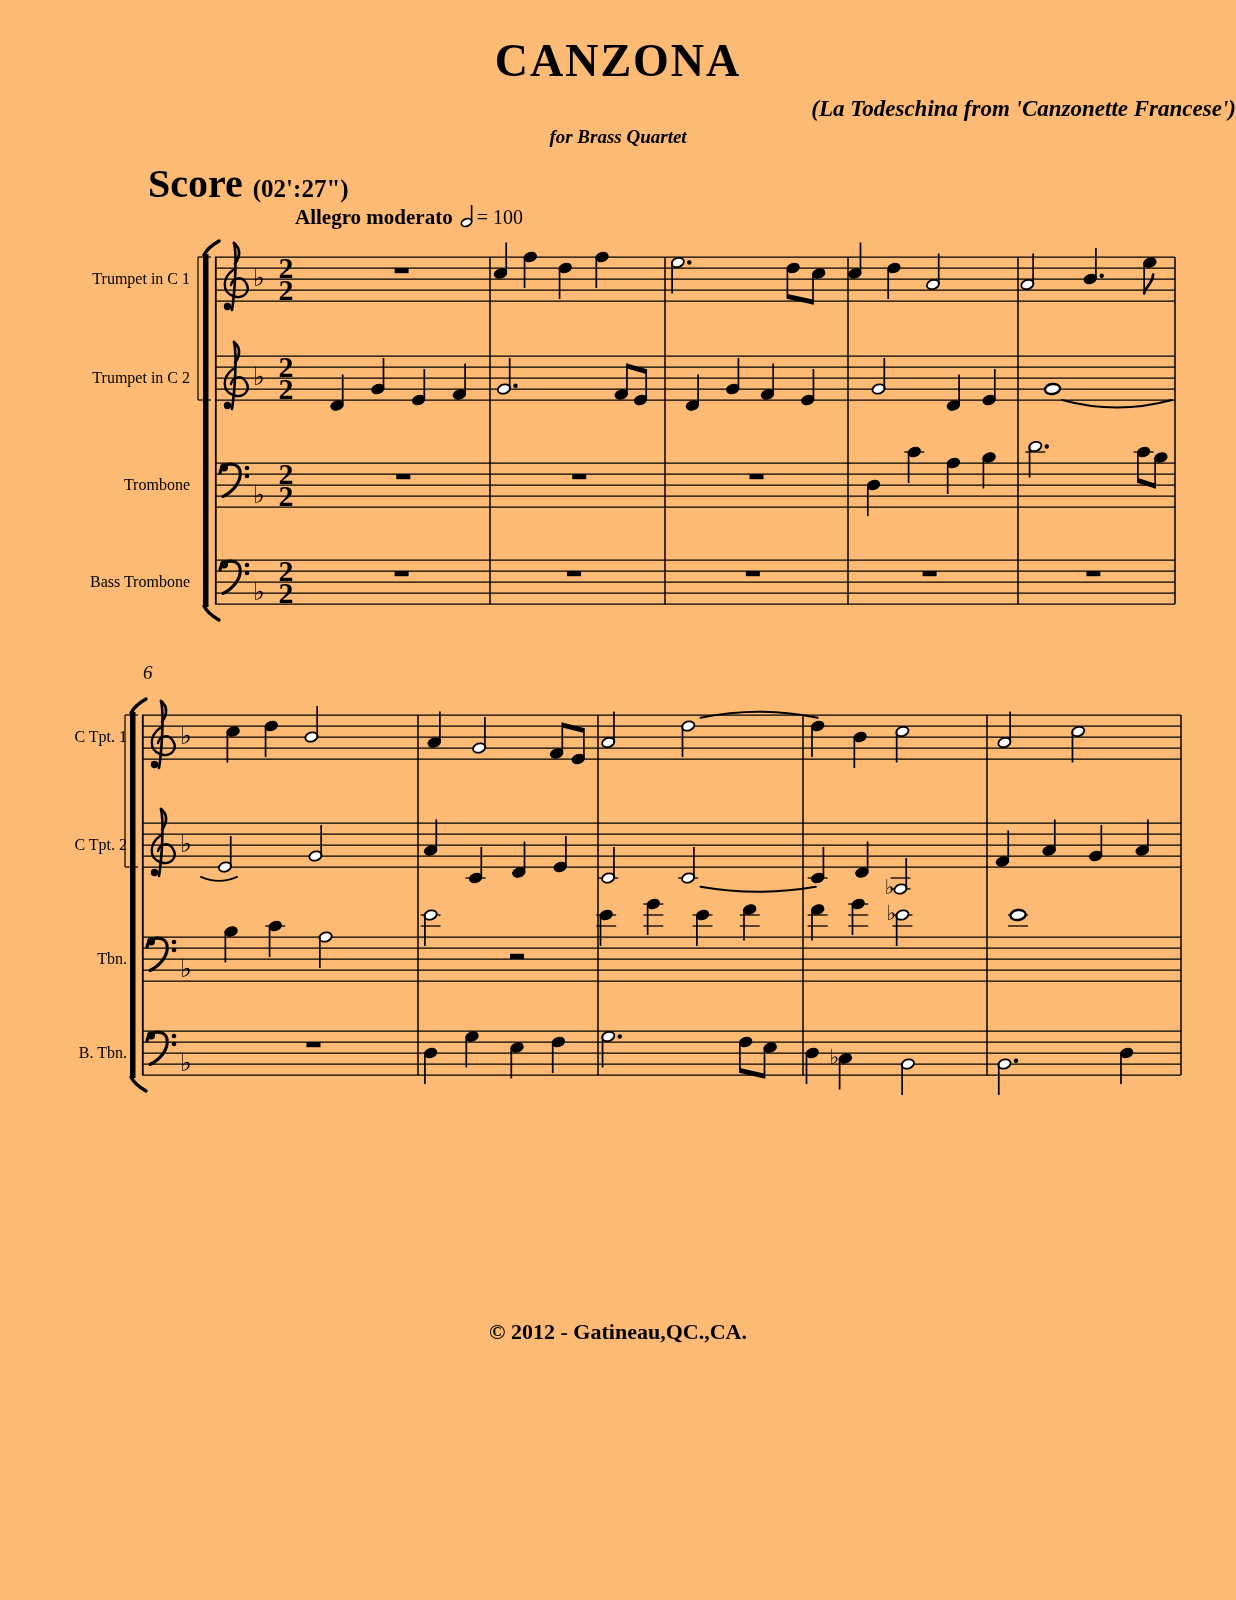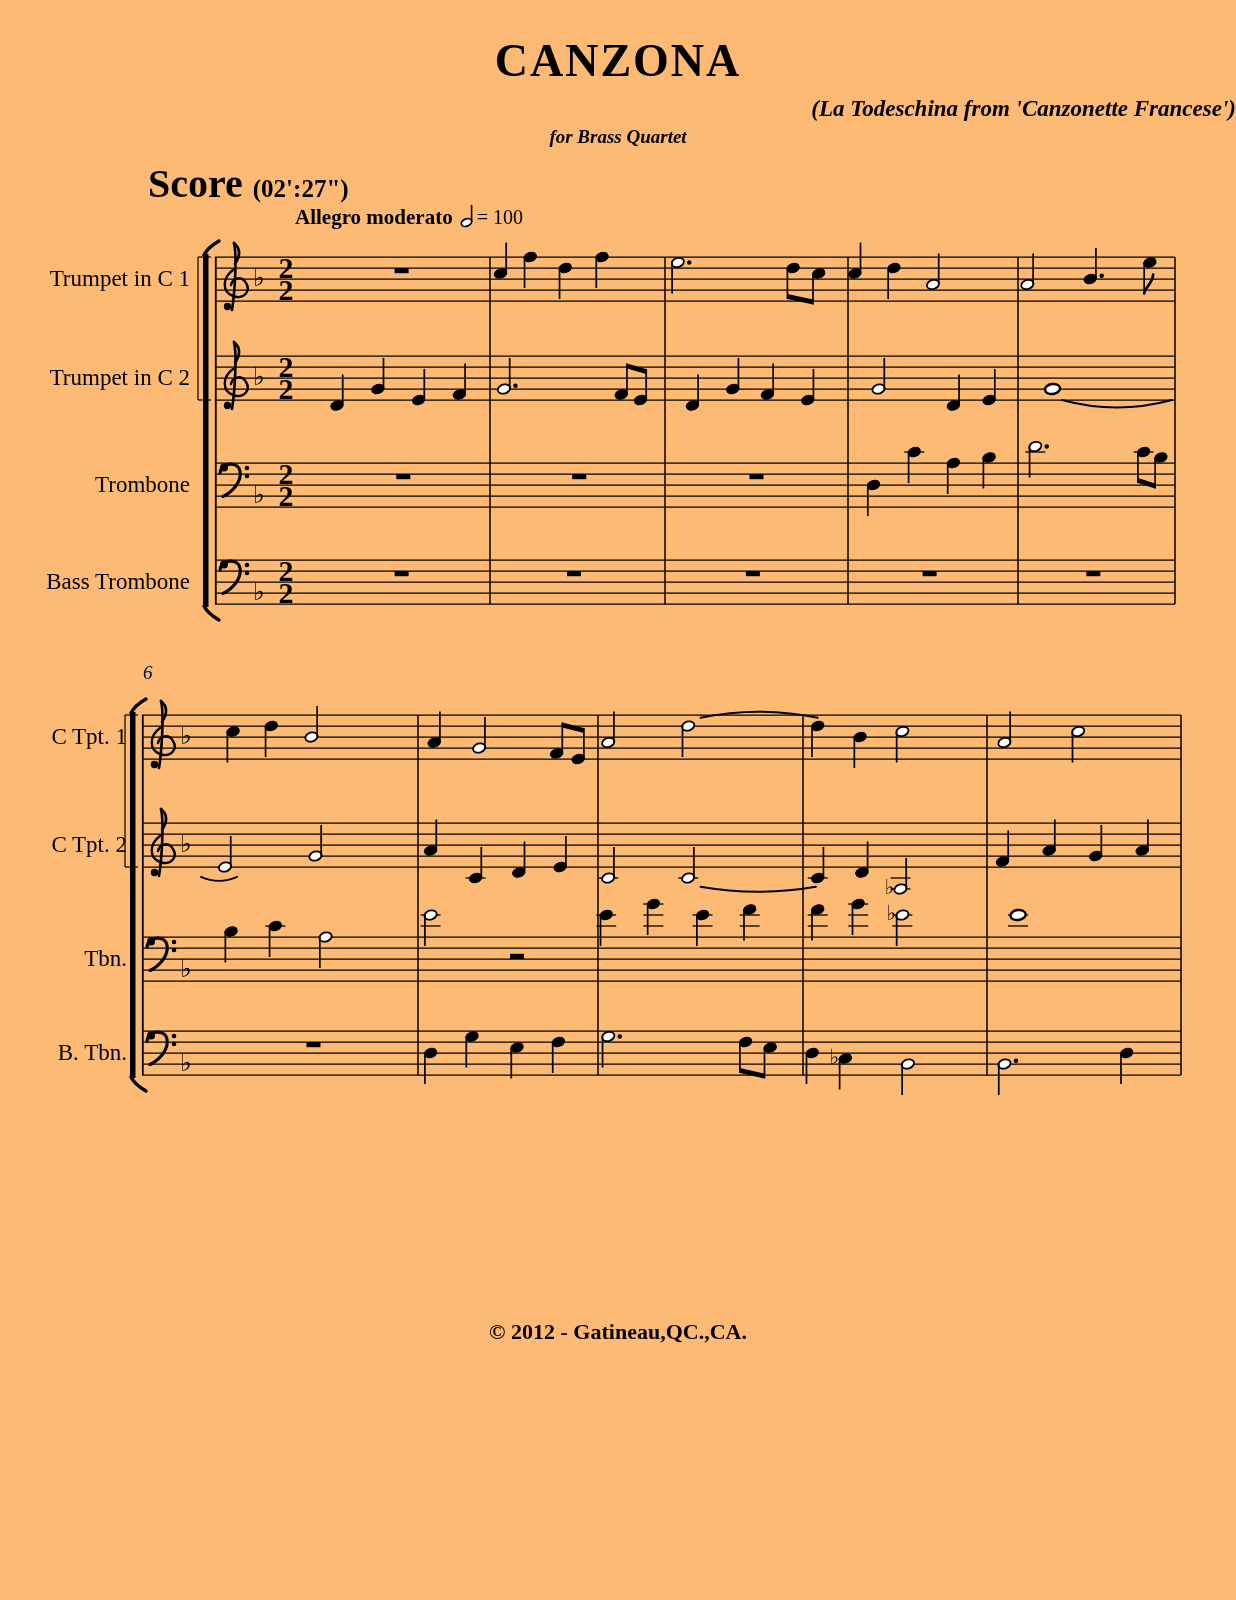--- a/index.html
+++ b/index.html
@@ -14,21 +14,21 @@
     font-size:23px;font-weight:bold;font-style:italic;}
   .ensemble{position:absolute;top:126px;left:0;width:100%;text-align:center;
     font-size:19px;font-weight:bold;font-style:italic;}
   .score-label{position:absolute;top:160px;left:148px;font-weight:bold;font-size:40px;white-space:nowrap;}
   .score-label .dur{font-size:25px;}
   .credits{position:absolute;top:168px;right:96px;text-align:right;
     font-size:23px;font-weight:bold;line-height:28px;white-space:nowrap;}
   .tempo{position:absolute;top:204px;left:295px;font-size:21px;font-weight:bold;white-space:nowrap;}
   .tempo .eq{font-weight:normal;font-size:20px;}
   .tempo svg{vertical-align:-4px;margin:0 2px 0 6px;}
-  .inst-label{position:absolute;font-size:23px;white-space:nowrap;text-align:right;line-height:26px;}
+  .inst-label{position:absolute;font-size:16px;white-space:nowrap;text-align:right;line-height:26px;}
   .measure-number{position:absolute;top:662px;left:143px;font-size:19px;font-style:italic;}
   .footer{position:absolute;top:1283px;left:0;width:100%;text-align:center;
     font-size:22px;font-weight:bold;margin-top:36px;}
   #score-svg{position:absolute;top:0;left:0;}
 </style>
 </head>
 <body>
 
 <div class="page">
 

